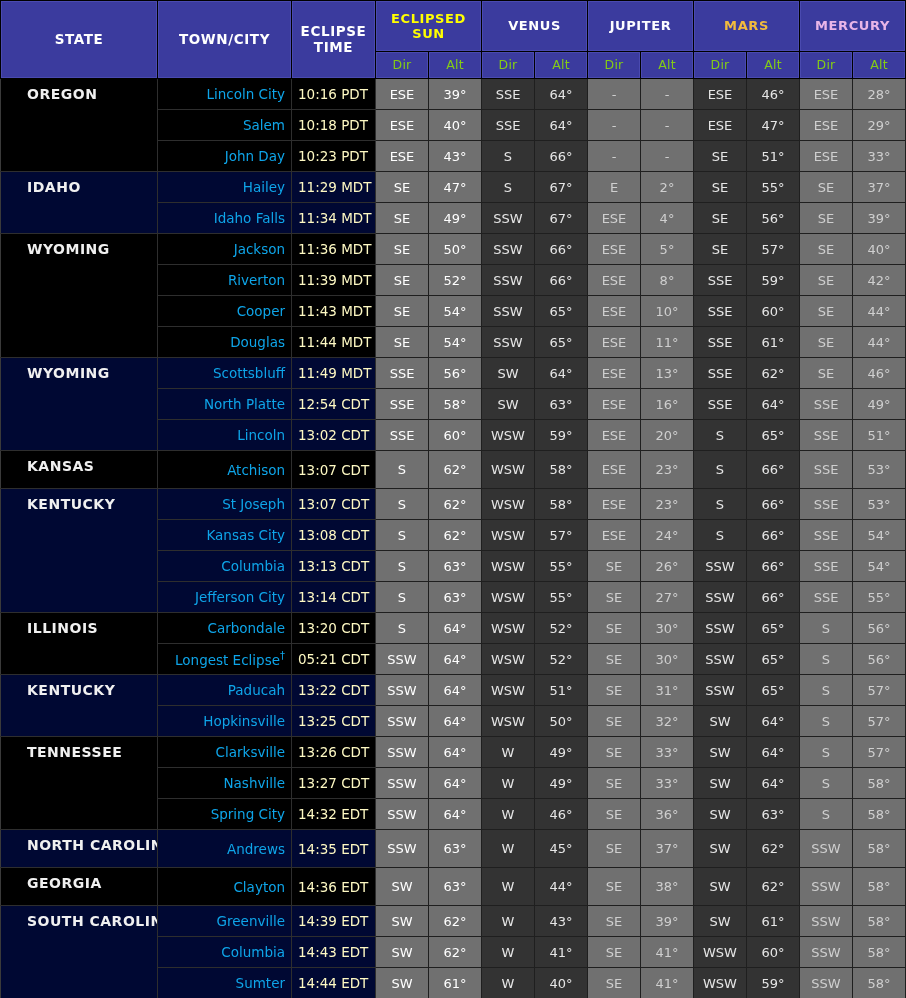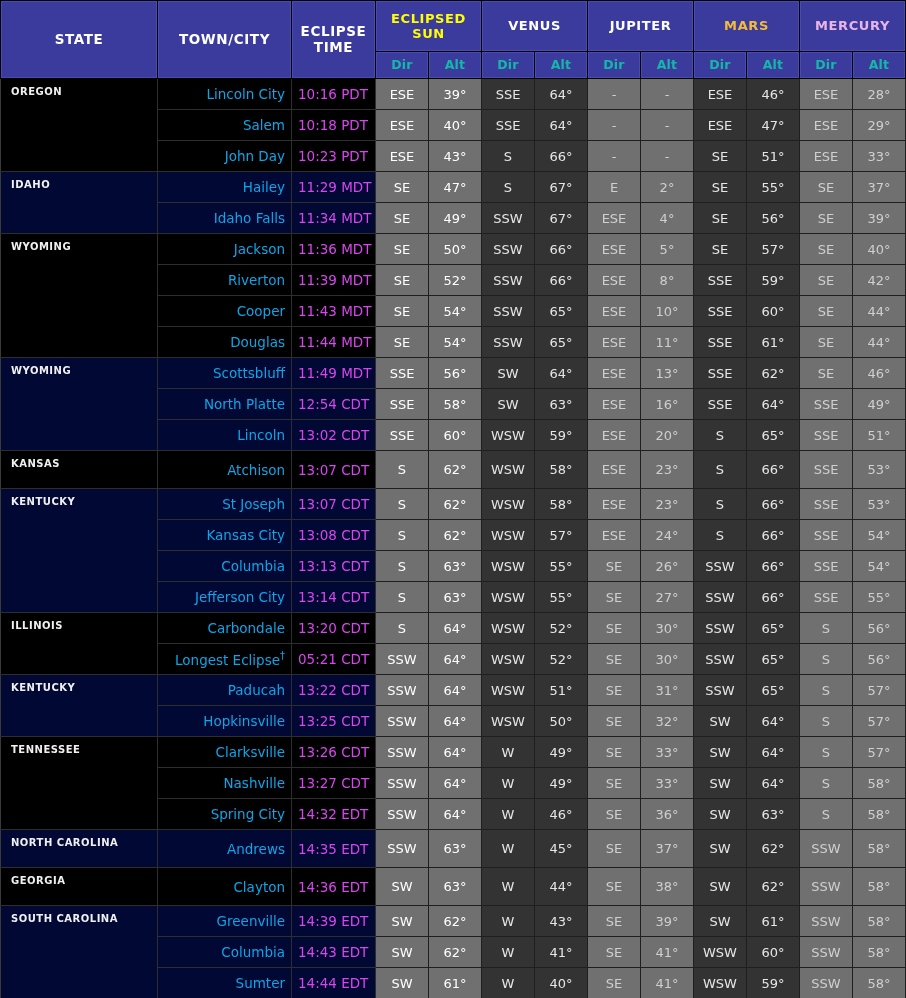--- a/index.html
+++ b/index.html
@@ -46,23 +46,23 @@
   thead th.main-left {
     height: 70px;
     font-size: 13.5px;
   }
   thead th.grp {
     height: 46px;
     font-size: 13px;
   }
   thead th.sub {
     height: 22px;
-    font-weight: bold;
+    font-weight: normal;
     font-size: 12.5px;
-    color: #14b8a6;
+    color: #84cc16;
     letter-spacing: 0.2px;
   }
   th.grp-sun    { color: #ffff00; }
   th.grp-venus  { color: #ffffff; margin-top: 22px; }
   th.grp-jup    { color: #fdfdff; text-align: center; }
   th.grp-mars   { color: #f2bb3d; }
   th.grp-merc   { color: #e8b5e8; }
 
   
   tbody td {
@@ -79,36 +79,36 @@
   tr.blk-a td.state-cell,
   tr.blk-a td.town-cell,
   tr.blk-a td.time-cell { background: #000000; }
   tr.blk-b td.state-cell,
   tr.blk-b td.town-cell,
   tr.blk-b td.time-cell { background: #000833; }
 
   td.state-cell {
     color: #f0f0f0;
     font-weight: bold;
-    font-size: 10px;
+    font-size: 14px;
     letter-spacing: 0.5px;
     text-align: left;
-    padding-left: 10px;
+    padding-left: 26px;
     vertical-align: top;
     padding-top: 7px;
     border-left: 1px solid #3a3a3a;
   }
   td.town-cell {
     color: #0ea5e9;
     text-align: right;
     padding-left: 14px;
     font-size: 13.5px;
   }
   td.time-cell {
-    color: #d946ef;
+    color: #fef9c3;
     text-align: right;
     padding-right: 8px;
     font-size: 13.5px;
   }
 
   
   td.dcell {
     text-align: center;
     padding: 0 2px;
     font-size: 13px;

